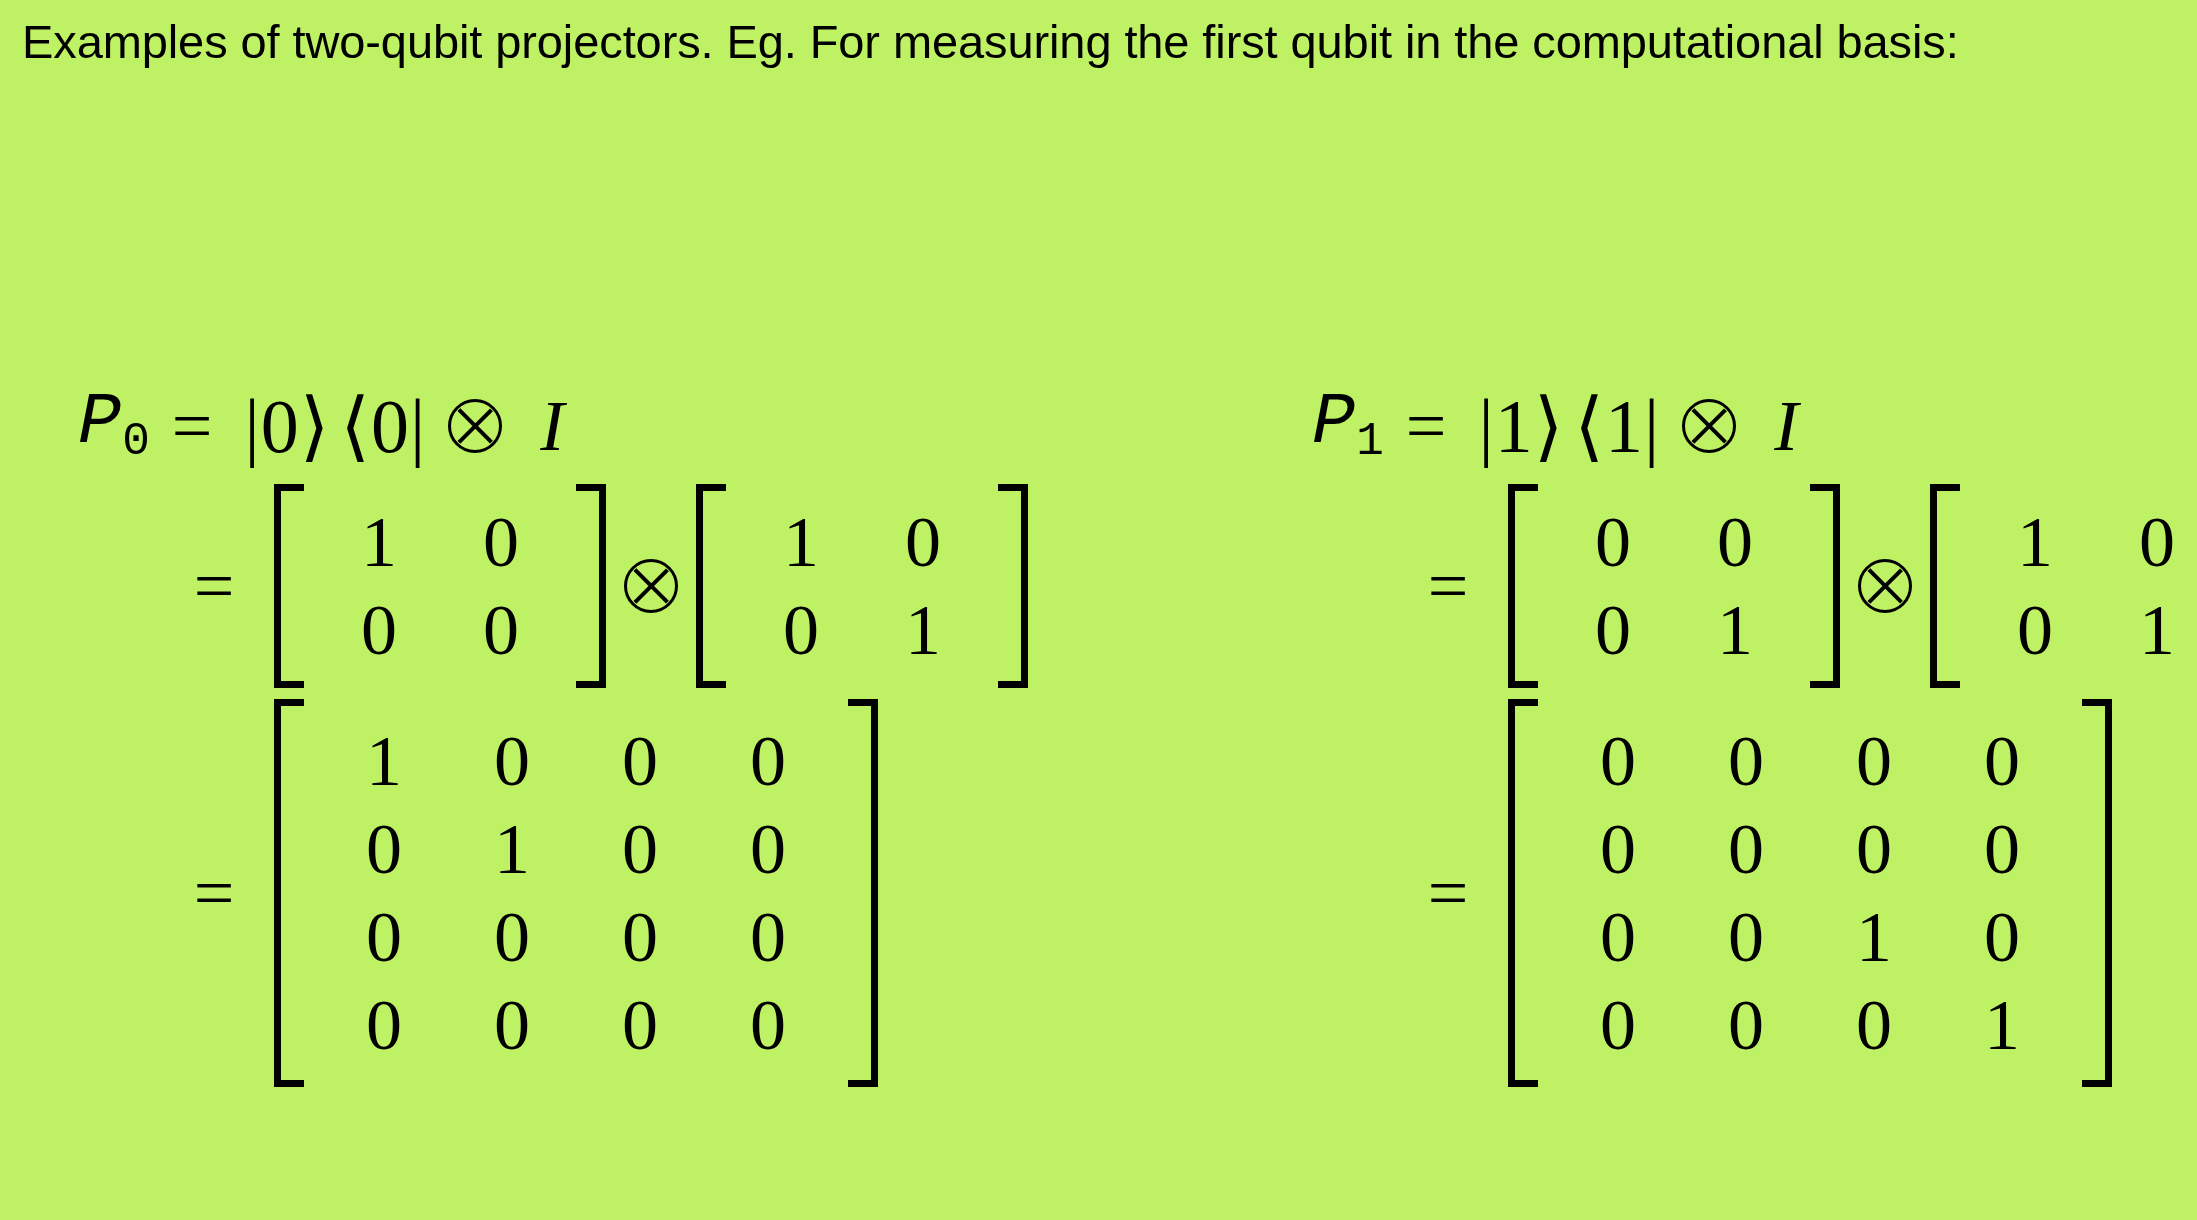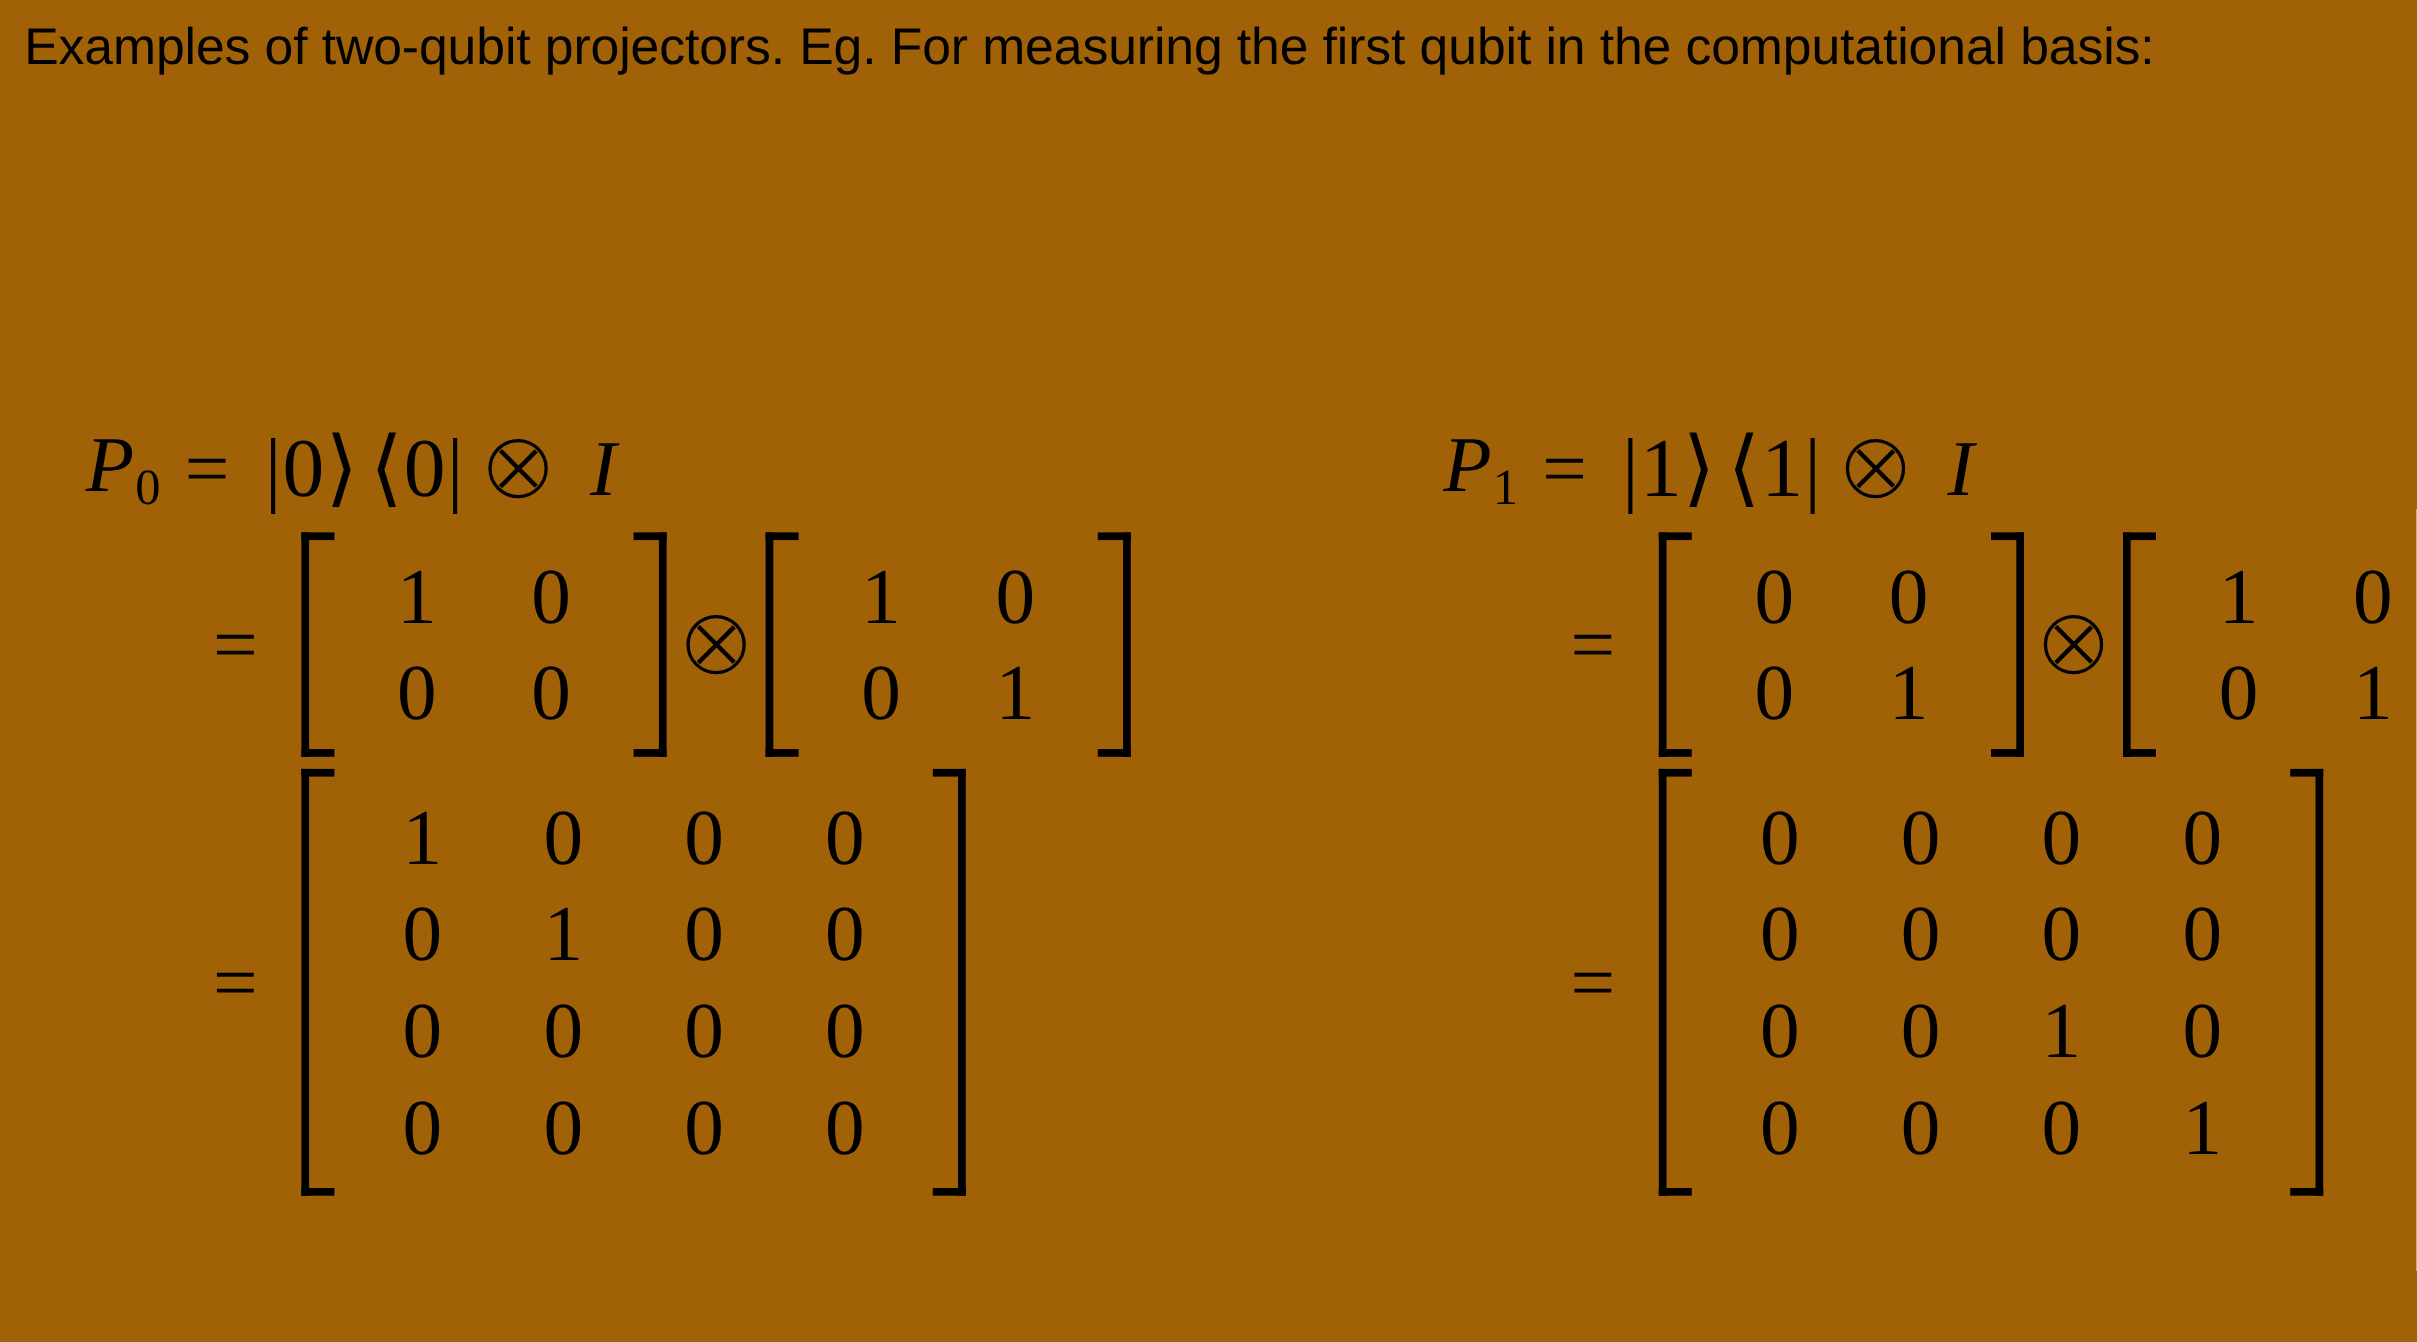--- a/index.html
+++ b/index.html
@@ -5,21 +5,21 @@
 <style>
   html, body {
     margin: 0;
     padding: 0;
     background: #ffffff;
   }
   #slide {
     position: relative;
     width: 2197px;
     height: 1220px;
-    background: #a16207;
+    background: #bef264;
     overflow: hidden;
     font-family: "Liberation Sans", sans-serif;
     color: #000000;
   }
 
   
   #slide-heading {
     position: absolute;
     left: 22px;
     top: 10px;
@@ -51,20 +51,21 @@
   
   .eq-line-kron { height: 212px; margin-top: 6px; }
   
   .eq-line-result { height: 390px; margin-top: 6px; }
 
   .lhs-label {
     font-style: italic;
     font-size: 72px;
     line-height: 1;
     display: inline-block;
+    font-family: Liberation Mono, monospace;
   }
   .lhs-label .sub {
     font-style: normal;
     font-size: 46px;
     vertical-align: -0.28em;
     margin-left: 1px;
   }
 
   .eq-sign {
     font-size: 72px;

